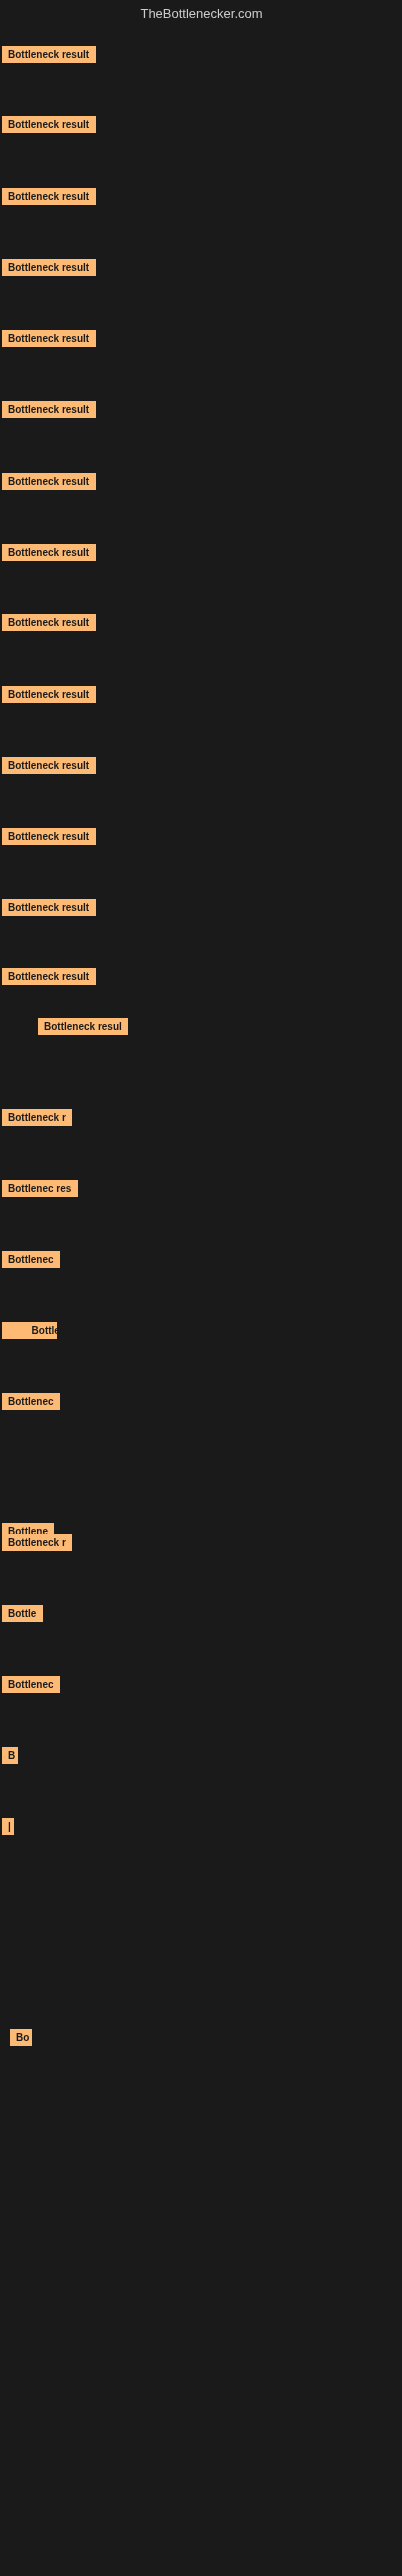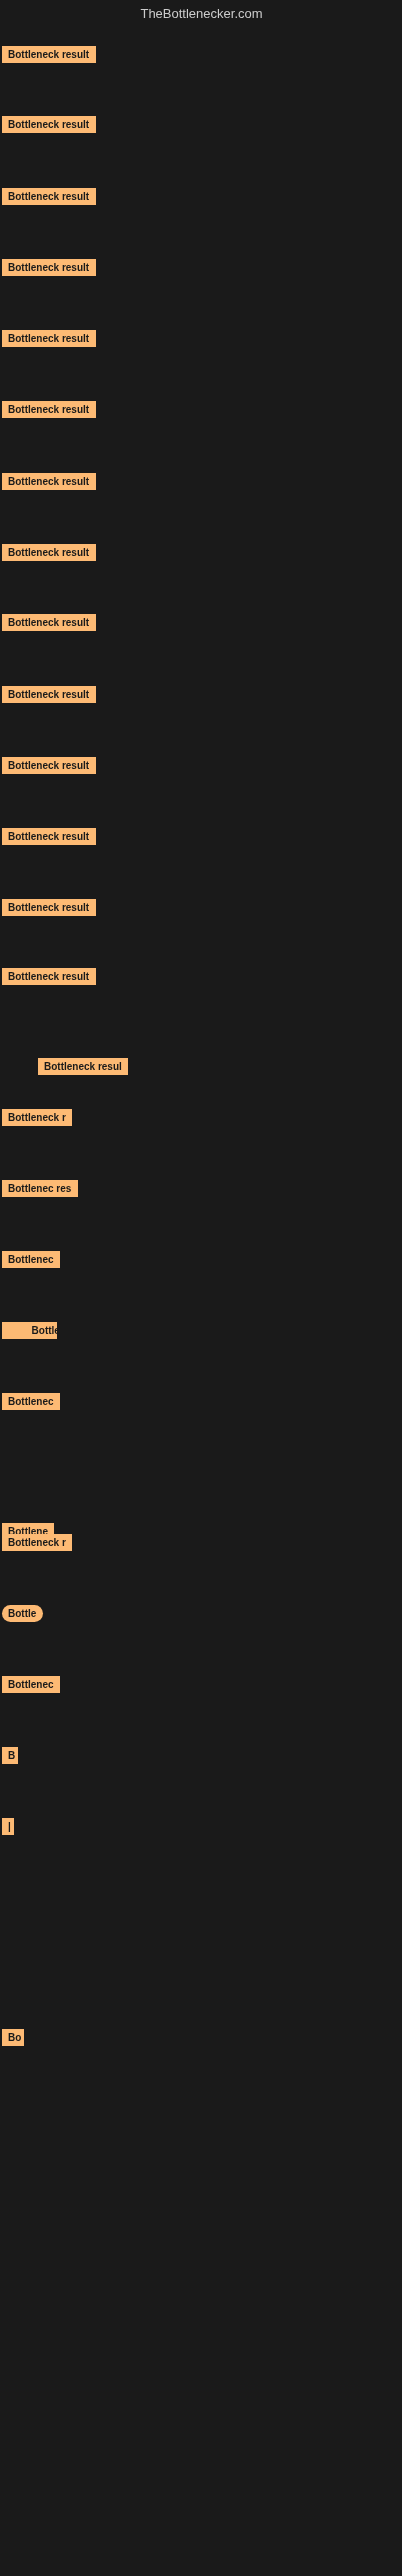--- a/index.html
+++ b/index.html
@@ -51,27 +51,27 @@
     <div class="bottleneck-item" style="top: 330px;"><span class="bottleneck-label" style="max-width: 105px;">Bottleneck result</span></div>
     <div class="bottleneck-item" style="top: 401px;"><span class="bottleneck-label" style="max-width: 105px;">Bottleneck result</span></div>
     <div class="bottleneck-item" style="top: 473px;"><span class="bottleneck-label" style="max-width: 105px;">Bottleneck result</span></div>
     <div class="bottleneck-item" style="top: 544px;"><span class="bottleneck-label" style="max-width: 105px;">Bottleneck result</span></div>
     <div class="bottleneck-item" style="top: 614px;"><span class="bottleneck-label" style="max-width: 105px;">Bottleneck result</span></div>
     <div class="bottleneck-item" style="top: 686px;"><span class="bottleneck-label" style="max-width: 105px;">Bottleneck result</span></div>
     <div class="bottleneck-item" style="top: 757px;"><span class="bottleneck-label" style="max-width: 105px;">Bottleneck result</span></div>
     <div class="bottleneck-item" style="top: 828px;"><span class="bottleneck-label" style="max-width: 105px;">Bottleneck result</span></div>
     <div class="bottleneck-item" style="top: 899px;"><span class="bottleneck-label" style="max-width: 105px;">Bottleneck result</span></div>
     <div class="bottleneck-item" style="top: 968px;"><span class="bottleneck-label" style="max-width: 105px;">Bottleneck result</span></div>
-    <div class="bottleneck-item" style="top: 1058px; padding-left: 36px;"><span class="bottleneck-label" style="max-width: 93px;">Bottleneck resul</span></div>
+    <div class="bottleneck-item" style="top: 1018px; padding-left: 36px;"><span class="bottleneck-label" style="max-width: 93px;">Bottleneck resul</span></div>
     <div class="bottleneck-item" style="top: 1109px;"><span class="bottleneck-label" style="max-width: 76px;">Bottleneck r</span></div>
     <div class="bottleneck-item" style="top: 1180px;"><span class="bottleneck-label" style="max-width: 81px;">Bottlenec res</span></div>
     <div class="bottleneck-item" style="top: 1251px;"><span class="bottleneck-label" style="max-width: 64px;">Bottlenec</span></div>
     <div class="bottleneck-item" style="top: 1322px;"><span class="bottleneck-label" style="max-width: 55px; padding-left: 30px;">Bottlen</span></div>
     <div class="bottleneck-item" style="top: 1393px;"><span class="bottleneck-label" style="max-width: 64px;">Bottlenec</span></div>
     <div class="bottleneck-item" style="top: 1523px;"><span class="bottleneck-label" style="max-width: 58px;">Bottlene</span></div>
     <div class="bottleneck-item" style="top: 1534px;"><span class="bottleneck-label" style="max-width: 76px;">Bottleneck r</span></div>
-    <div class="bottleneck-item" style="top: 1605px;"><span class="bottleneck-label" style="max-width: 47px; border-radius: 9px;">Bottle</span></div>
+    <div class="bottleneck-item" style="top: 1605px;"><span class="bottleneck-label" style="max-width: 47px;">Bottle</span></div>
     <div class="bottleneck-item" style="top: 1676px;"><span class="bottleneck-label" style="max-width: 64px;">Bottlenec</span></div>
     <div class="bottleneck-item" style="top: 1747px;"><span class="bottleneck-label" style="max-width: 16px;">B</span></div>
     <div class="bottleneck-item" style="top: 1818px;"><span class="bottleneck-label" style="max-width: 9.7px;">|</span></div>
-    <div class="bottleneck-item" style="top: 2029px;"><span class="bottleneck-label" style="max-width: 22.5px;">Bo</span></div>
+    <div class="bottleneck-item" style="top: 2029px; margin-left: 8px;"><span class="bottleneck-label" style="max-width: 22.5px;">Bo</span></div>
   </div>
 
 
 </body></html>

